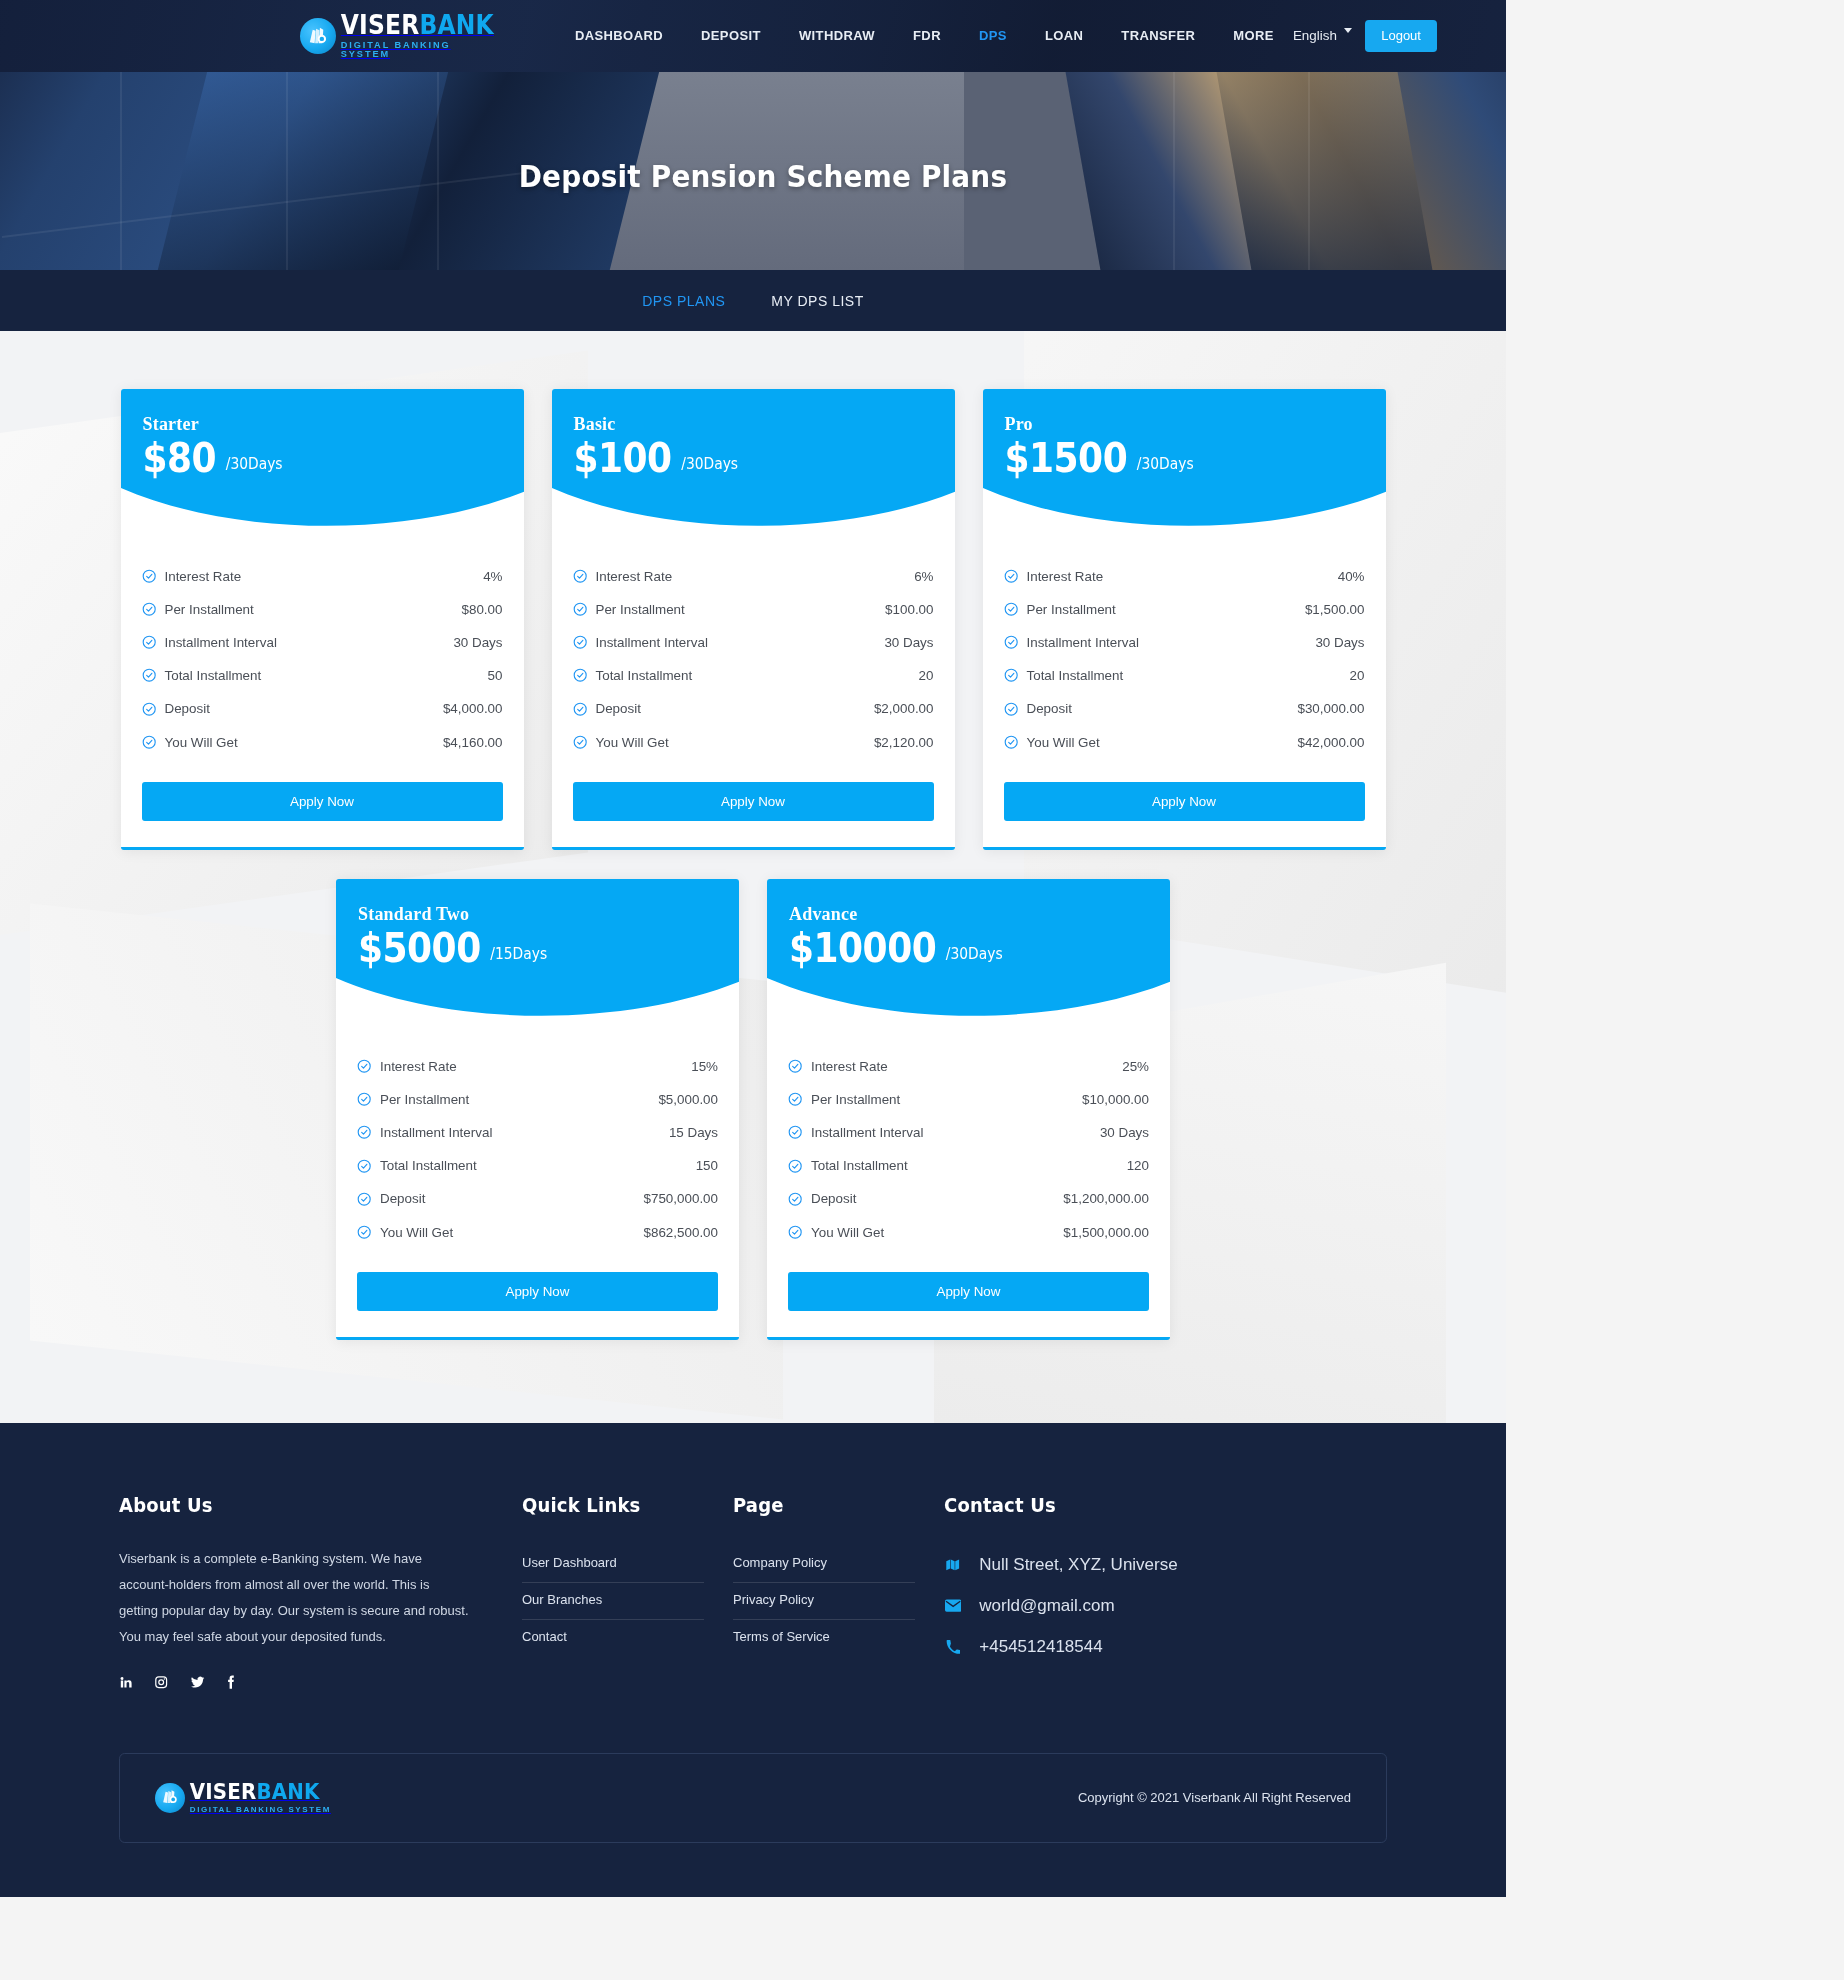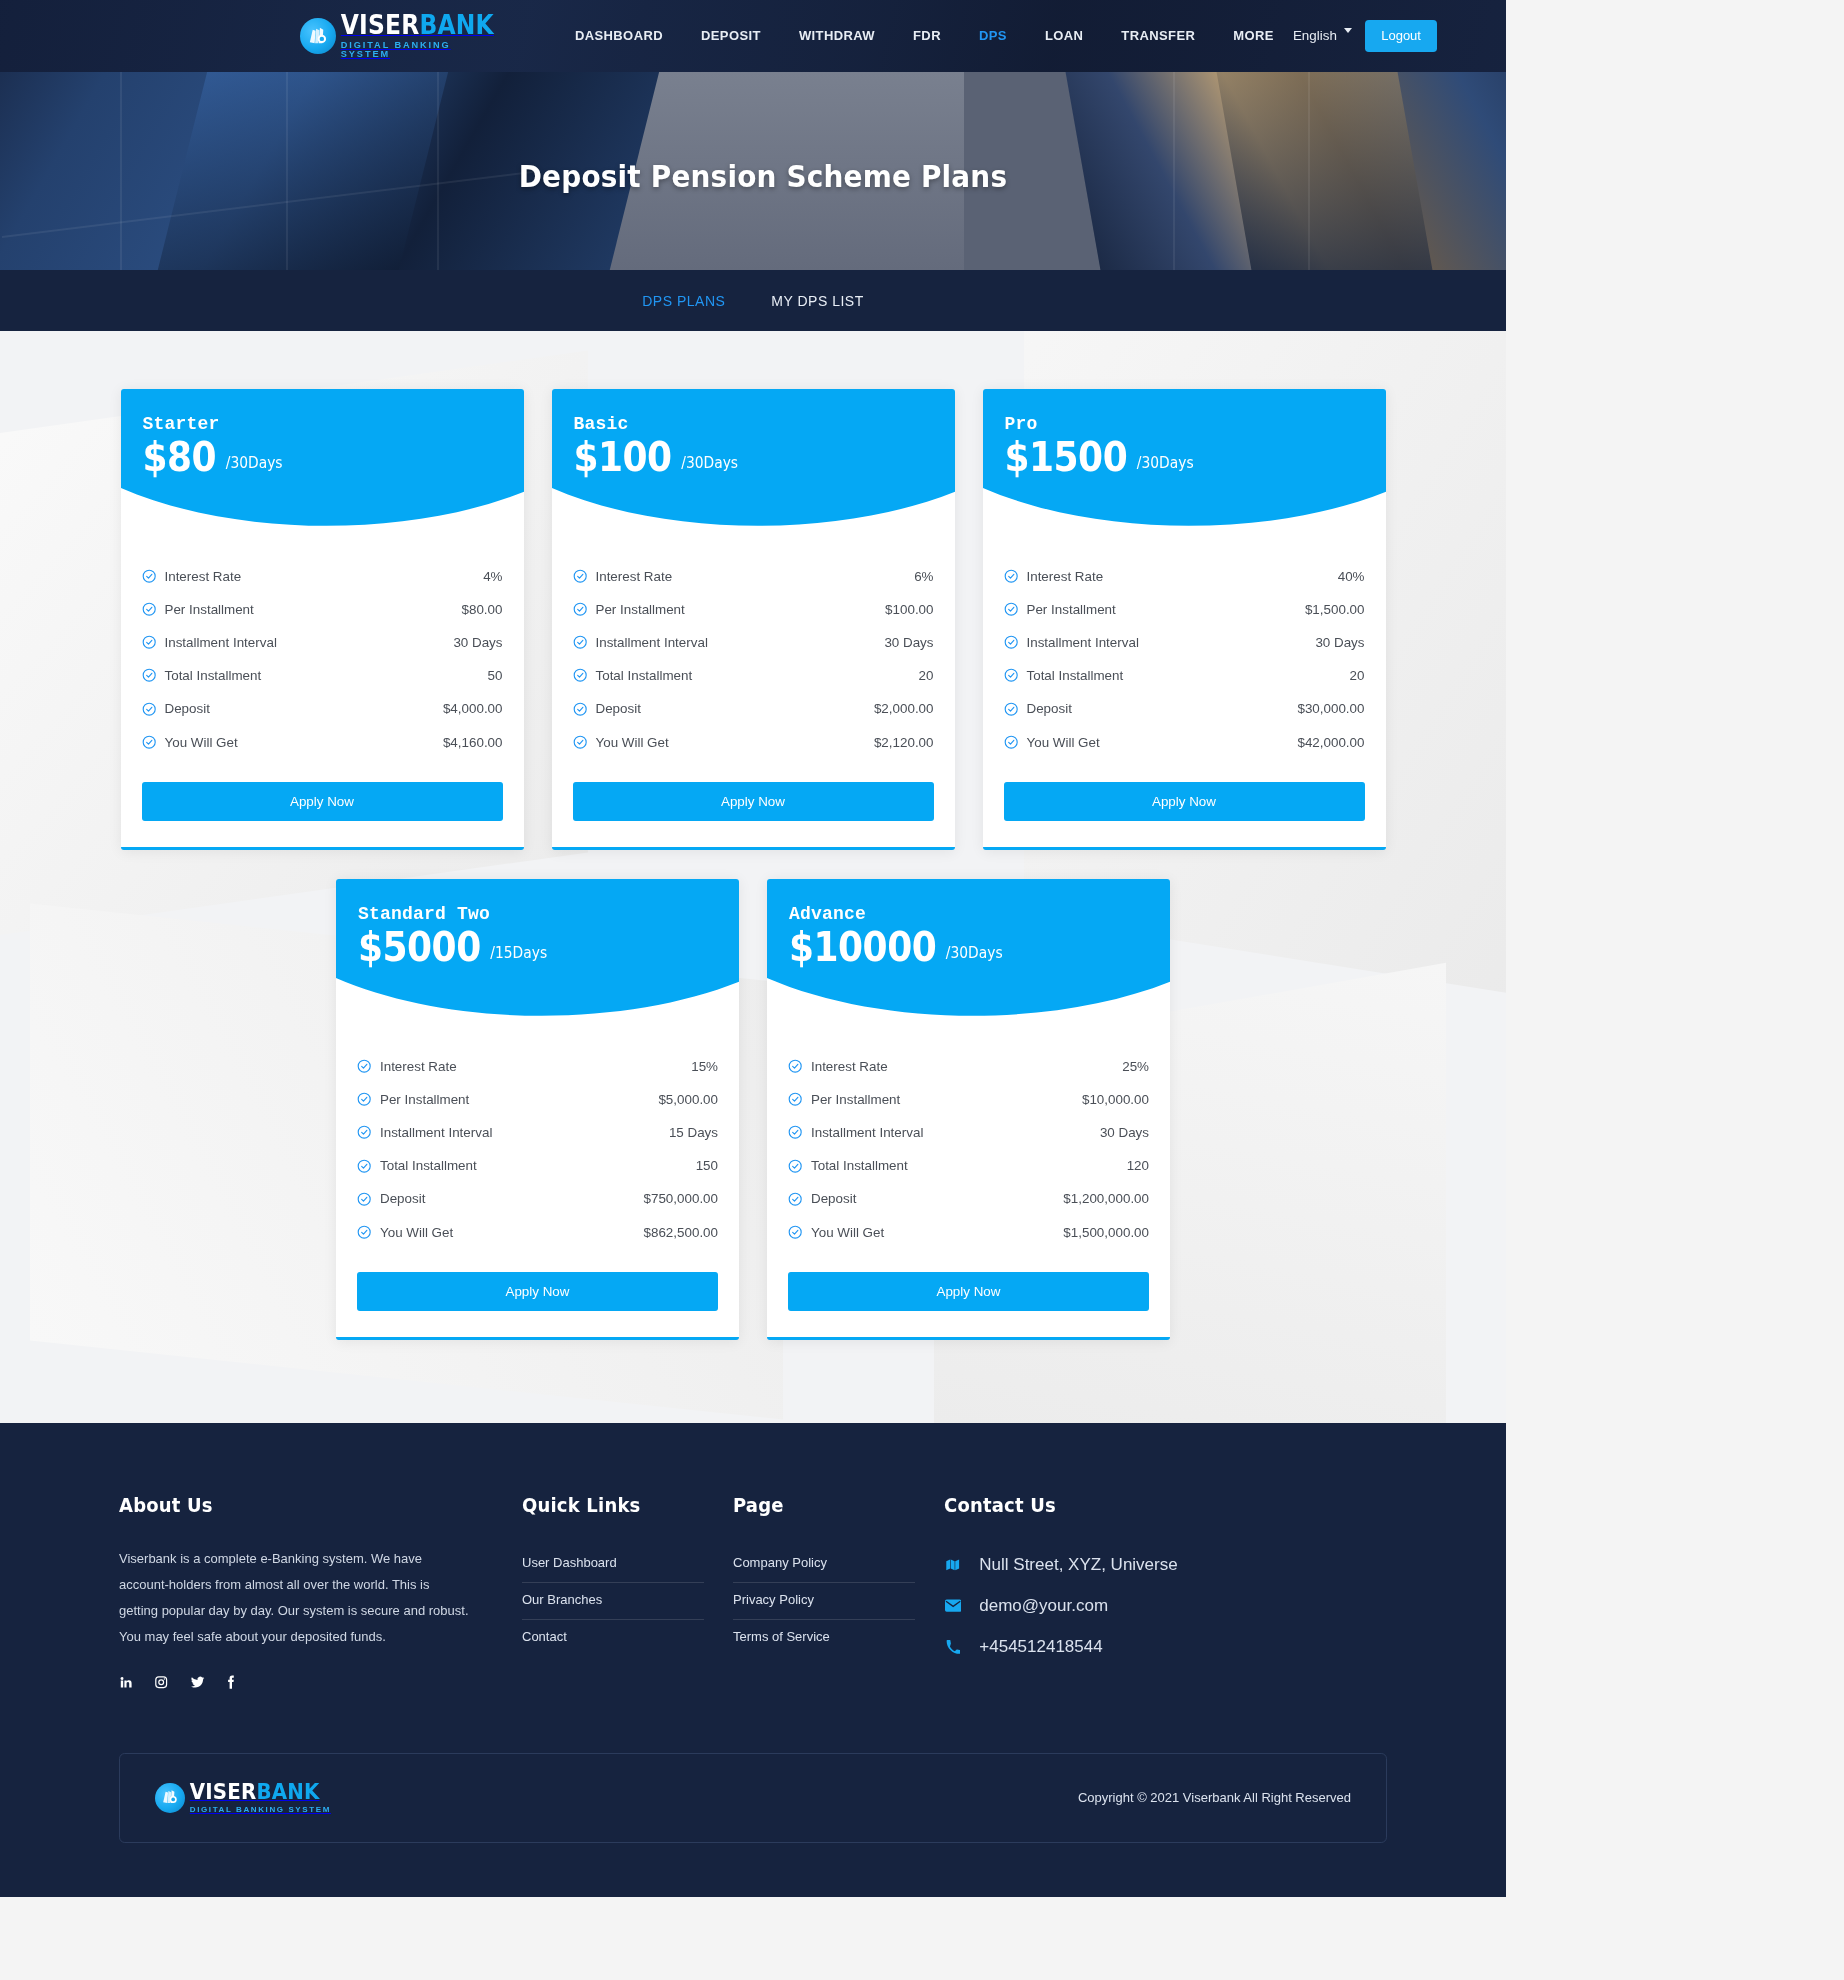--- a/index.html
+++ b/index.html
@@ -105,21 +105,21 @@
   .card{
     width:403px;background:#fff;border-radius:2.9px;
     box-shadow:0 1.9px 13.4px rgba(0,0,0,.07);
     border-bottom:3.8px solid #05a8f4;
     overflow:hidden;display:flex;flex-direction:column;
   }
   .card-head{
     background:#05a8f4;position:relative;height:142px;padding:25px 0 0 22px;color:#fff;
   }
   .card-head .wave{position:absolute;left:0;right:0;bottom:-1px;width:100%;display:block;}
-  .plan-name{font-size:18px;font-weight:700;letter-spacing:0.2px;font-family:Liberation Mono, monospace;}
+  .plan-name{font-size:18px;font-weight:700;letter-spacing:0.2px;font-family:Liberation Serif, serif;}
   .price-line{display:flex;align-items:flex-end;margin-top:2.9px;}
   .price{font-size:40px;font-weight:700;line-height:1.02;letter-spacing:-0.5px;font-family:"DejaVu Sans Condensed","Liberation Sans",sans-serif;}
   .period{font-size:15.4px;margin-left:9.6px;margin-bottom:5.8px;font-family:"DejaVu Sans Condensed","Liberation Sans",sans-serif;}
 
   .card-body{padding:29px 21px 0;flex:1;}
   .feat{
     display:flex;align-items:center;font-size:13.4px;color:#4a4f57;
     padding:8.6px 0 9.6px;
   }
   .feat .ic{width:14.4px;height:14.4px;margin-right:8.6px;flex:none;}
@@ -616,21 +616,21 @@
           </span>
           <span>Null Street, XYZ, Universe</span>
         </div>
         <div class="contact-row">
           <span class="ci">
             <svg width="16.3" height="13.4" viewBox="0 0 24 18" fill="currentColor">
                 <rect x="0" y="0" width="24" height="18" rx="2.5"></rect>
                 <path d="M1.5 2.5 12 10 22.5 2.5" fill="none" stroke="#16233f" stroke-width="2"></path>
               </svg>
           </span>
-          <span>demo@your.com</span>
+          <span>world@gmail.com</span>
         </div>
         <div class="contact-row">
           <span class="ci">
             <svg width="14.4" height="14.4" viewBox="0 0 24 24" fill="currentColor">
                 <path d="M6.6 10.8c1.8 3.5 4.6 6.3 8.1 8.1l2.7-2.7c.4-.4.9-.5 1.3-.3 1.3.4 2.7.7 4.2.7.7 0 1.1.5 1.1 1.1V22c0 .7-.5 1.1-1.1 1.1C10.8 23.1 1 13.3 1 1.1 1 .5 1.5 0 2.1 0h4.3c.7 0 1.1.5 1.1 1.1 0 1.5.2 2.9.7 4.2.1.4 0 .9-.3 1.3z"></path>
               </svg>
           </span>
           <span>+454512418544</span>
         </div>
       </div>

